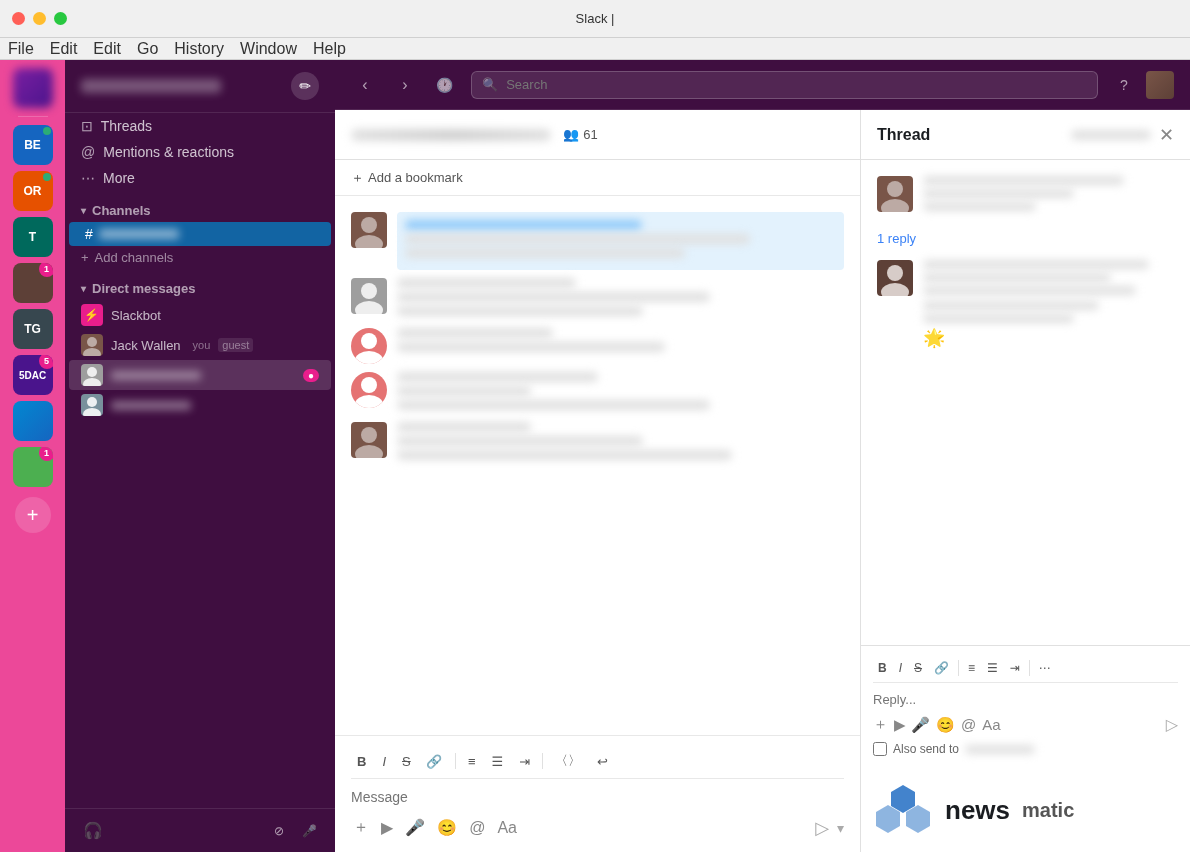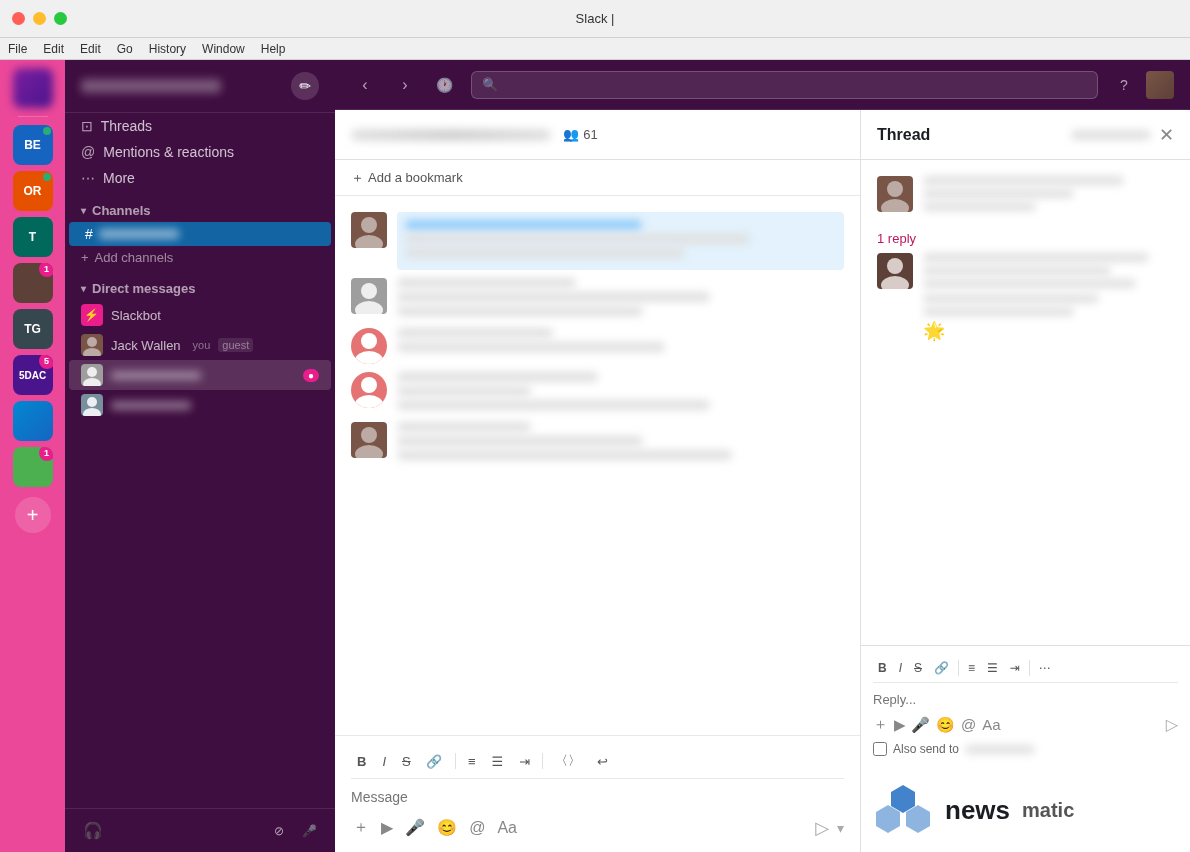--- a/index.html
+++ b/index.html
@@ -40,21 +40,21 @@
     .menu-bar {
       height: 22px;
       background: #f0f0f0;
       display: flex;
       align-items: center;
       padding: 0 8px;
       gap: 16px;
       border-bottom: 1px solid #d0d0d0;
     }
     .menu-item {
-      font-size: 12px;
+      font-size: 16px;
       color: #333;
       cursor: pointer;
     }
 
     
     .workspace-bar {
       width: 65px;
       background: #ec4899;
       display: flex;
       flex-direction: column;
@@ -537,24 +537,24 @@
     .thread-content { flex: 1; }
     .thread-text-blurred {
       height: 9px;
       background: #e0e0e0;
       border-radius: 5px;
       margin-bottom: 4px;
     }
 
     .reply-count {
       font-size: 13px;
-      color: #be185d;
+      color: #3b82f6;
       cursor: pointer;
       padding: 4px 0;
-      margin-bottom: 3px;
+      margin-bottom: 10px;
     }
 
     .emoji-reaction {
       width: 20px; height: 20px;
       display: inline-block;
       font-size: 18px;
     }
 
     
     .thread-input-area {
@@ -828,20 +828,21 @@
   </div>
 
   <div class="center-right">
 
     <div class="top-bar">
       <button class="nav-btn">‹</button>
       <button class="nav-btn">›</button>
       <button class="history-btn">🕐</button>
       <div class="search-bar">
         <span class="search-icon">🔍</span>
+        <input class="search-input" placeholder="Search" style="">
       </div>
       <div class="top-bar-right">
         <button class="help-btn">?</button>
         <div class="user-avatar-top" style="background: linear-gradient(135deg, #795548, #5d4037);"></div>
       </div>
     </div>
 
     <div class="center-with-thread">
 
       <div class="center-column">

